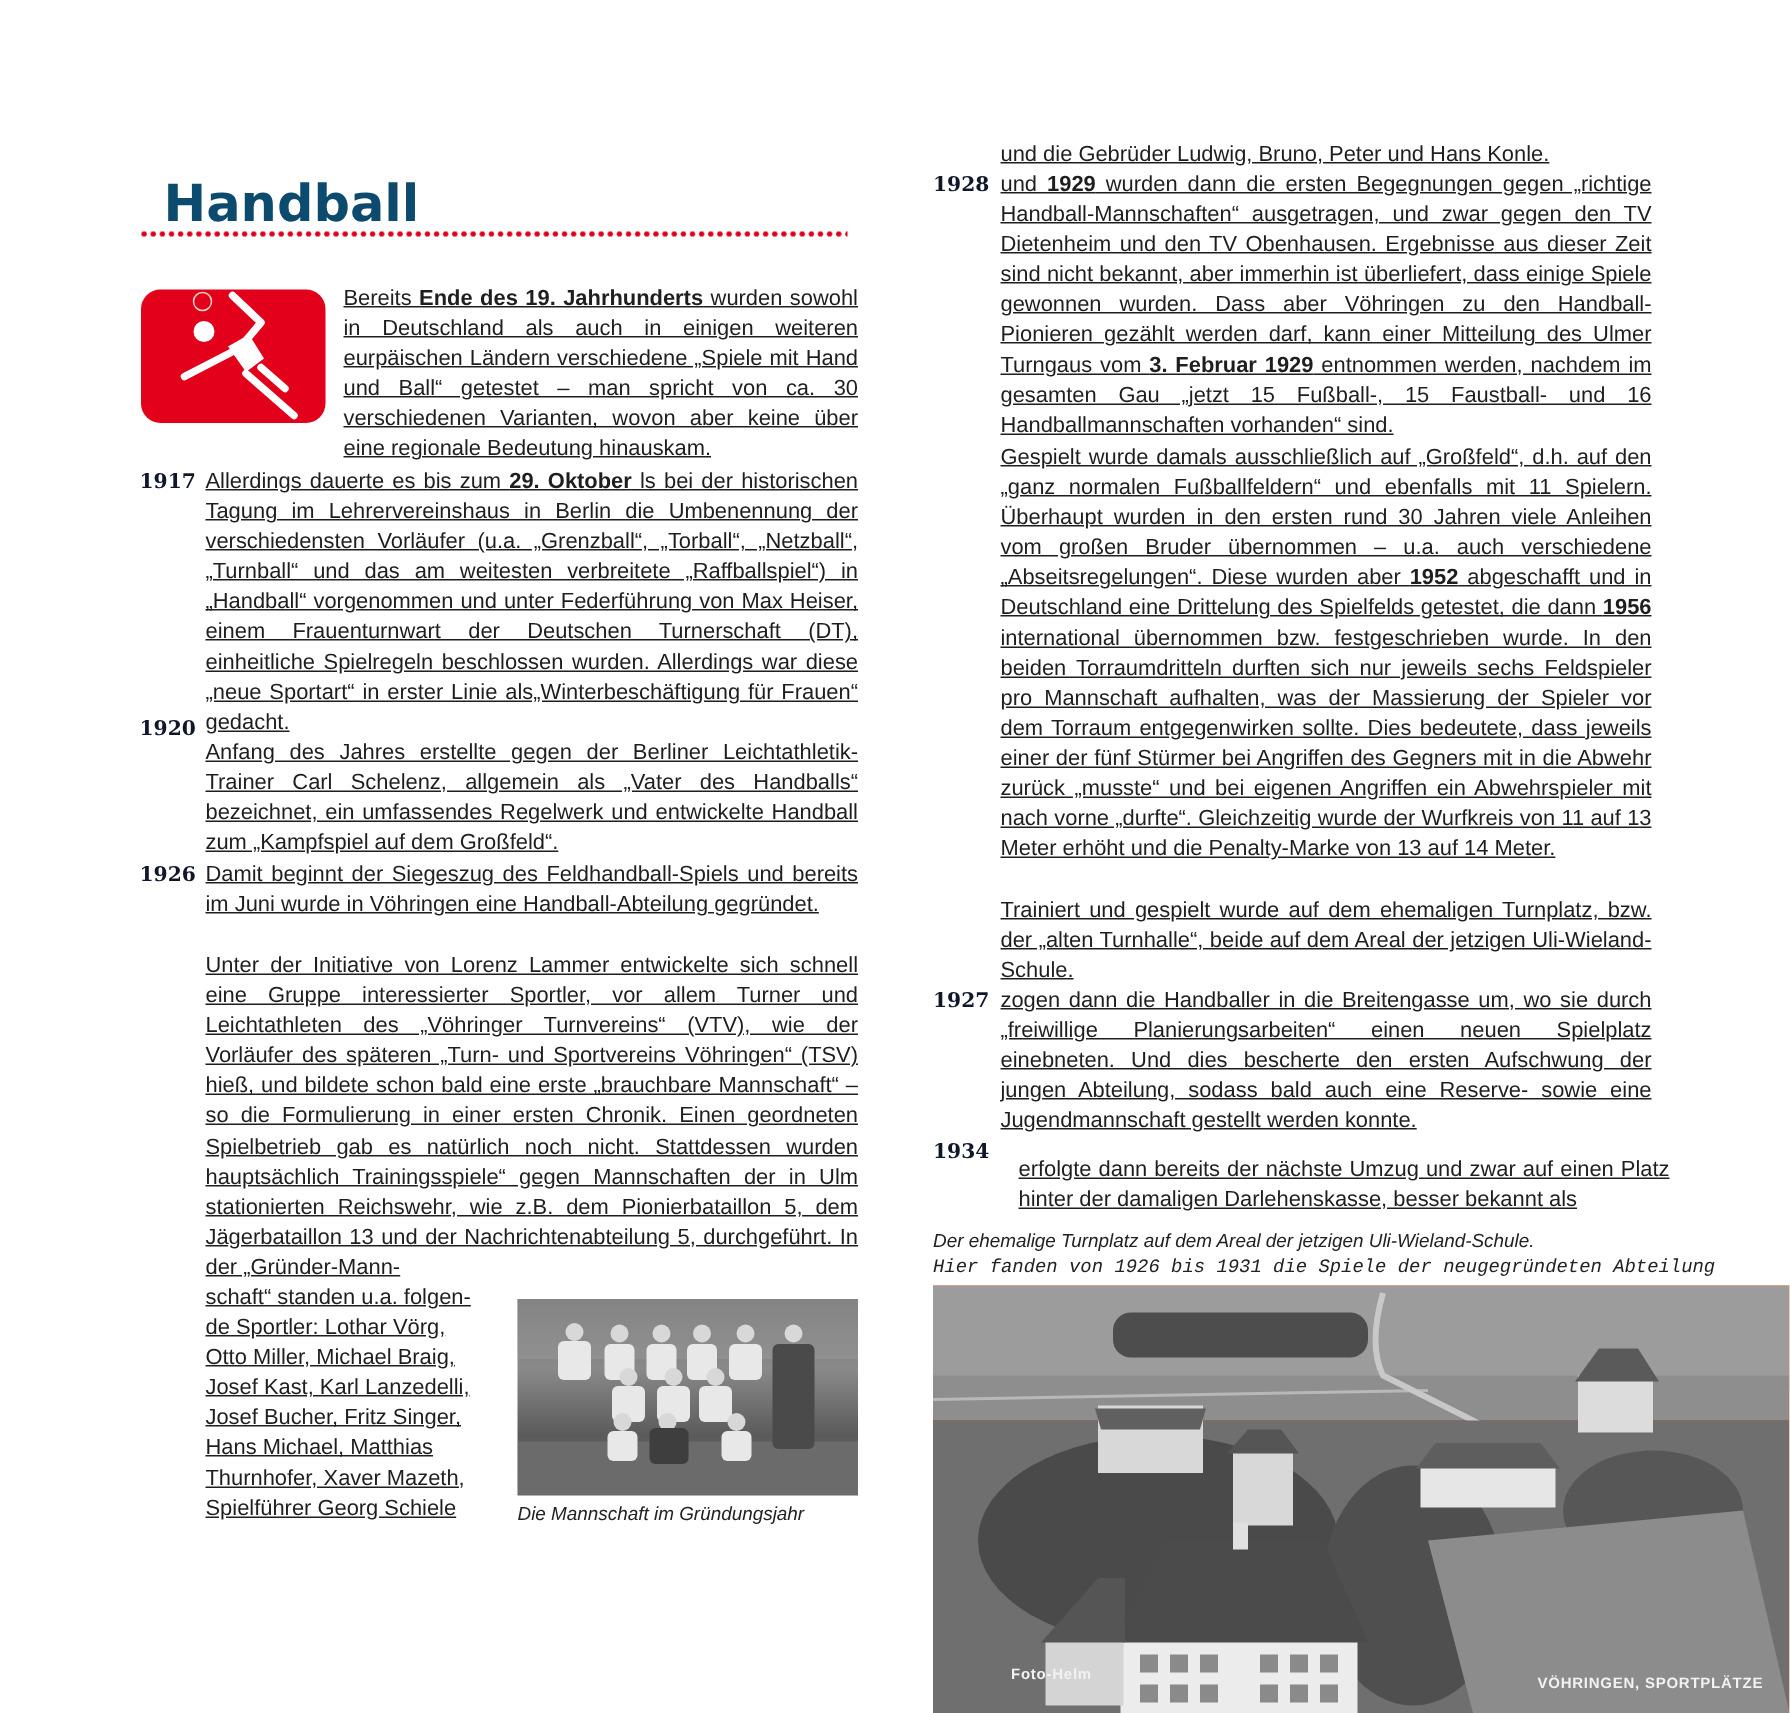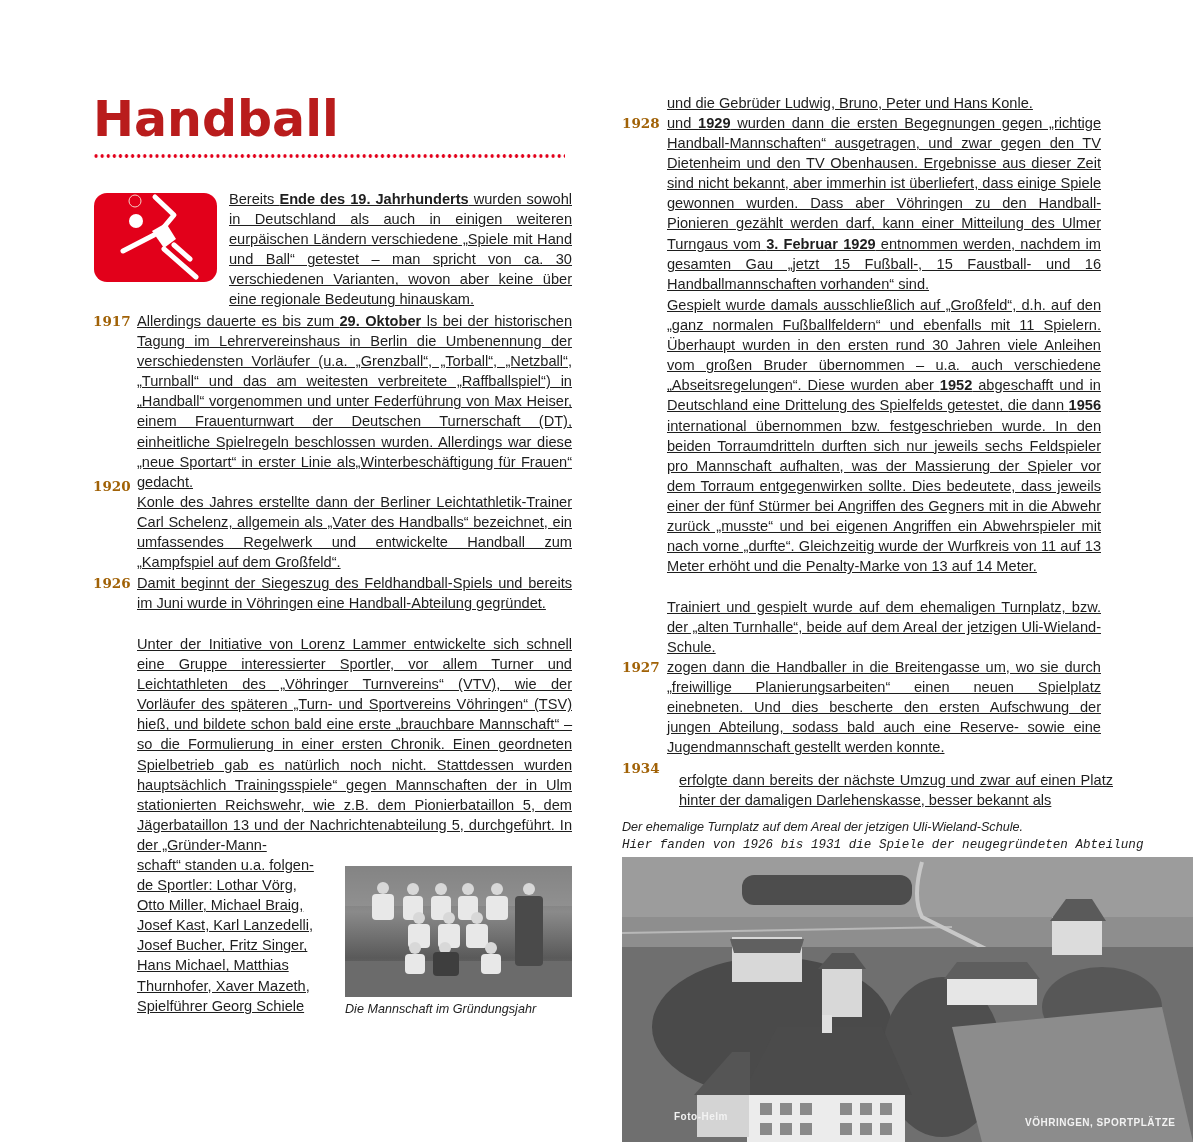--- a/index.html
+++ b/index.html
@@ -1,31 +1,31 @@
 <!DOCTYPE html>
 <html><head>
 <meta charset="utf-8">
 <style>
   html, body { margin:0; padding:0; background:#ffffff; }
   body { width:1193px; height:1142px; position:relative; overflow:hidden;
          font-family:"Liberation Sans", sans-serif; color:#1e1e1e; }
-  .title { position:absolute; left:93px; top:96px; margin:0;
-           font-family:"DejaVu Sans", sans-serif; font-weight:bold; font-size:49px;
-           color:#b91c1c; letter-spacing:0px; line-height:48px; }
+  .title { position:absolute; left:93px; top:96px; margin:16px;
+           font-family:"DejaVu Sans", sans-serif; font-weight:bold; font-size:34px;
+           color:#0c4a6e; letter-spacing:0px; line-height:48px; }
   .dots { position:absolute; left:93px; top:153px; width:472px; height:6px;
           background-image: radial-gradient(circle, #e2001a 1.6px, transparent 1.9px);
           background-size:6.1px 6px; background-repeat:repeat-x; }
   .icon-box { position:absolute; left:94px; top:193px; width:123px; height:89px;
               background:#e2001a; border-radius:13px; }
   .icon-box svg { position:absolute; left:0; top:0; }
   .txt { font-size:14.6px; line-height:20.1px; text-align:justify;text-decoration:underline; }
   .txt b { font-weight:bold; }
   .block { position:absolute; }
   .year { position:absolute; font-family:"DejaVu Serif", serif; font-weight:bold;
-          font-size:13.5px; line-height:20.1px; color:#a16207; }
+          font-size:13.5px; line-height:20.1px; color:#0f172a; }
   .photo { position:absolute; overflow:hidden; }
   .caption { position:absolute; font-style:italic; font-size:12.6px; line-height:18px; color:#222; }
   .imglabel { position:absolute; font-family:"Liberation Sans", sans-serif; font-weight:bold;
               font-size:10px; color:#f2f2f2; letter-spacing:0.5px; }
 </style>
 </head>
 <body>
 
 <h1 class="title">Handball</h1>
 <div class="dots"></div>
@@ -45,21 +45,21 @@
     <line x1="80" y1="52" x2="96" y2="66" stroke="#ffffff" stroke-width="5" stroke-linecap="round"></line>
   </svg>
 </div>
 
 <p class="block txt" style="left:229px; top:189px; width:343px; margin:0;"><span>Bereits </span><b>Ende des 19. Jahrhunderts</b><span> wurden sowohl in Deutschland als auch in einigen weiteren eurpäischen Ländern verschiedene „Spiele mit Hand und Ball“ getestet – man spricht von ca. 30 verschiedenen Varianten, wovon aber keine über eine regionale Bedeutung hinauskam.</span></p>
 
 <div class="year" style="left:93px; top:311px;">1917</div>
 <p class="block txt" style="left:137px; top:311px; width:435px; margin:0;"><span>Allerdings dauerte es bis zum </span><b>29. Oktober</b><span> ls bei der historischen Tagung im Lehrervereinshaus in Berlin die Umbenennung der verschiedensten Vorläufer (u.a. „Grenzball“, „Torball“, „Netzball“, „Turnball“ und das am weitesten verbreitete „Raffballspiel“) in „Handball“ vorgenommen und unter Federführung von Max Heiser, einem Frauenturnwart der Deutschen Turnerschaft (DT), einheitliche Spielregeln beschlossen wurden. Allerdings war diese „neue Sportart“ in erster Linie als„Winterbeschäftigung für Frauen“ gedacht.</span></p>
 
 <div class="year" style="left:93px; top:476px;">1920</div>
-<p class="block txt" style="left:137px; top:492px; width:435px; margin:0;">Konle des Jahres erstellte dann der Berliner Leichtathletik-Trainer Carl Schelenz, allgemein als „Vater des Handballs“ bezeichnet, ein umfassendes Regelwerk und entwickelte Handball zum „Kampfspiel auf dem Großfeld“.</p>
+<p class="block txt" style="left:137px; top:492px; width:435px; margin:0;">Anfang des Jahres erstellte gegen der Berliner Leichtathletik-Trainer Carl Schelenz, allgemein als „Vater des Handballs“ bezeichnet, ein umfassendes Regelwerk und entwickelte Handball zum „Kampfspiel auf dem Großfeld“.</p>
 
 <div class="year" style="left:93px; top:573px;">1926</div>
 <p class="block txt" style="left:137px; top:573px; width:435px; margin:0;">Damit beginnt der Siegeszug des Feldhandball-Spiels und bereits im Juni wurde in Vöhringen eine Handball-Abteilung gegründet.</p>
 <p class="block txt" style="left:137px; top:634px; width:435px; margin:0;">Unter der Initiative von Lorenz Lammer entwickelte sich schnell eine Gruppe interessierter Sportler, vor allem Turner und Leichtathleten des „Vöhringer Turnvereins“ (VTV), wie der Vorläufer des späteren „Turn- und Sportvereins Vöhringen“ (TSV) hieß, und bildete schon bald eine erste „brauchbare Mannschaft“ – so die Formulierung in einer ersten Chronik. Einen geordneten Spielbetrieb gab es natürlich noch nicht. Stattdessen wurden hauptsächlich Trainingsspiele“ gegen Mannschaften der in Ulm stationierten Reichswehr, wie z.B. dem Pionierbataillon 5, dem Jägerbataillon 13 und der Nachrichtenabteilung 5, durchgeführt. In der „Gründer-Mann-</p>
 
 <div class="block txt" style="left:137px; top:855px; width:205px; text-align:left;">
   <div>schaft“ standen u.a. folgen-</div>
   <div>de Sportler: Lothar Vörg,</div>
   <div>Otto Miller, Michael Braig,</div>
   <div>Josef Kast, Karl Lanzedelli,</div>

